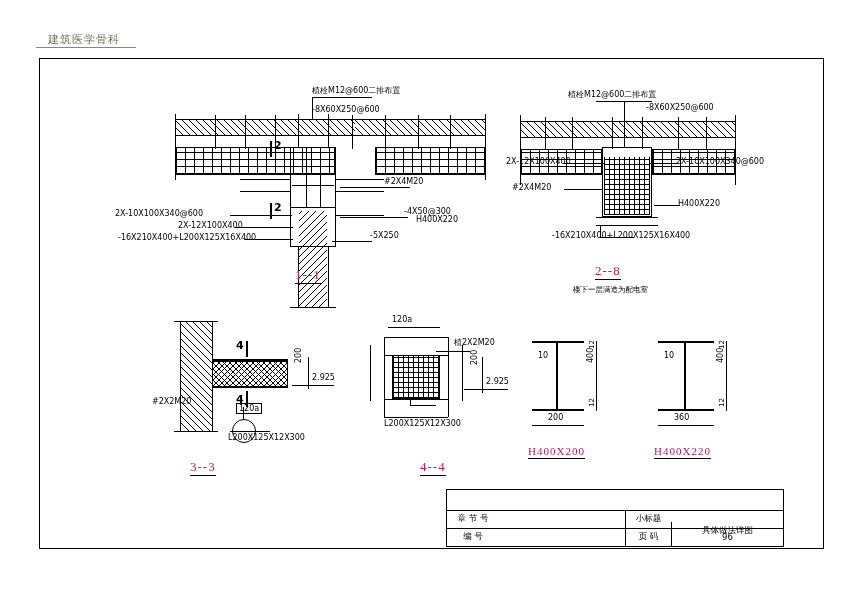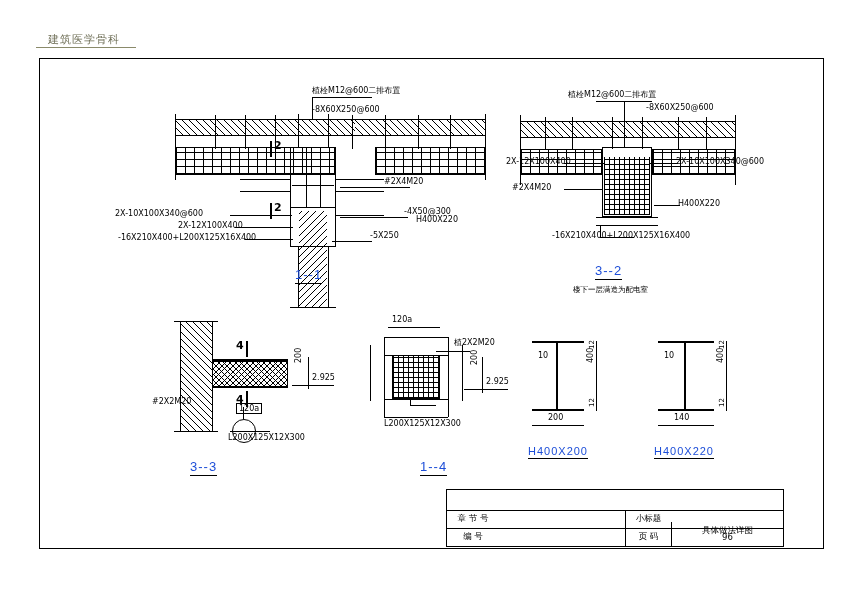--- a/index.html
+++ b/index.html
@@ -24,22 +24,22 @@
 
   
   .frame{
     position:absolute;left:39px;top:58px;width:785px;height:491px;
     border:1.4px solid #000;box-sizing:border-box;background:#fff;
   }
 
   .lbl{position:absolute;font-size:8px;color:#000;white-space:nowrap;
        font-family:"DejaVu Sans","Liberation Sans",sans-serif;}
   .lbl.cn{font-size:7.5px;}
-  .ttl{position:absolute;font-size:13px;letter-spacing:1px;color:#1d4ed8;white-space:nowrap;
-       font-family:Liberation Sans, sans-serif;}
+  .ttl{position:absolute;font-size:13px;letter-spacing:1px;color:#be185d;white-space:nowrap;
+       font-family:Liberation Serif, serif;}
   .ttl u{text-decoration:none;border-bottom:1.2px solid #000;padding-bottom:1px;}
   .num{position:absolute;font-size:11px;font-weight:bold;}
 
   .ln{position:absolute;background:#000;}
   .hl{height:1px;}
   .vl{width:1px;}
   .box2{position:absolute;border:1.6px solid #000;box-sizing:border-box;}
 
   
   .hatch45{
@@ -197,21 +197,21 @@
       <div class="ln hl" style="left:610px;top:104px;width:28px;"></div>
       <div class="lbl" style="left:636px;top:98px;">2X-10X100X340@600</div>
       <div class="ln hl" style="left:524px;top:130px;width:38px;"></div>
       <div class="lbl" style="left:472px;top:124px;">#2X4M20</div>
       <div class="ln hl" style="left:614px;top:146px;width:26px;"></div>
       <div class="lbl" style="left:638px;top:140px;">H400X220</div>
       <div class="ln hl" style="left:560px;top:178px;width:34px;"></div>
       <div class="ln vl" style="left:560px;top:166px;height:12px;"></div>
       <div class="lbl" style="left:512px;top:172px;">-16X210X400+L200X125X16X400</div>
 
-      <div class="ttl" style="left:555px;top:204px;"><u>3--2</u></div>
+      <div class="ttl" style="left:555px;top:204px;"><u>2--8</u></div>
       <div class="lbl cn" style="left:533px;top:226px;">楼下一层满造为配电室</div>
     </div>
 
     <div>
       <div class="ln vl" style="left:140px;top:262px;height:110px;"></div>
       <div class="ln vl" style="left:172px;top:262px;height:110px;"></div>
       <div class="hatch45" style="position:absolute;left:140.5px;top:262px;width:31px;height:110px;"></div>
       <div class="ln hl" style="left:134px;top:262px;width:44px;"></div>
       <div class="ln hl" style="left:134px;top:372px;width:44px;"></div>
 
@@ -259,21 +259,21 @@
 
       <div class="ln vl" style="left:442px;top:298px;height:36px;"></div>
       <div class="lbl" style="left:430px;top:306px;transform:rotate(-90deg);transform-origin:left top;">200</div>
       <div class="ln hl" style="left:424px;top:330px;width:44px;"></div>
       <div class="lbl" style="left:446px;top:318px;">2.925</div>
 
       <div class="ln hl" style="left:370px;top:346px;width:26px;"></div>
       <div class="ln vl" style="left:370px;top:340px;height:6px;"></div>
       <div class="lbl" style="left:344px;top:360px;">L200X125X12X300</div>
 
-      <div class="ttl" style="left:380px;top:400px;"><u>1--4</u></div>
+      <div class="ttl" style="left:380px;top:400px;"><u>4--4</u></div>
     </div>
 
     <div>
       <div class="ln hl" style="left:492px;top:282px;width:52px;background:#000;height:2px;"></div>
       <div class="ln vl" style="left:516px;top:282px;height:68px;background:#000;width:2px;"></div>
       <div class="ln hl" style="left:492px;top:350px;width:52px;background:#000;height:2px;"></div>
       <div class="lbl" style="left:498px;top:292px;">10</div>
       <div class="ln vl" style="left:556px;top:282px;height:70px;"></div>
       <div class="lbl" style="left:546px;top:304px;transform:rotate(-90deg);transform-origin:left top;">400</div>
       <div class="ln hl" style="left:492px;top:366px;width:52px;"></div>
@@ -284,21 +284,21 @@
     </div>
 
     <div>
       <div class="ln hl" style="left:618px;top:282px;width:56px;background:#000;height:2px;"></div>
       <div class="ln vl" style="left:644px;top:282px;height:68px;background:#000;width:2px;"></div>
       <div class="ln hl" style="left:618px;top:350px;width:56px;background:#000;height:2px;"></div>
       <div class="lbl" style="left:624px;top:292px;">10</div>
       <div class="ln vl" style="left:686px;top:282px;height:70px;"></div>
       <div class="lbl" style="left:676px;top:304px;transform:rotate(-90deg);transform-origin:left top;">400</div>
       <div class="ln hl" style="left:618px;top:366px;width:56px;"></div>
-      <div class="lbl" style="left:634px;top:354px;">140</div>
+      <div class="lbl" style="left:634px;top:354px;">360</div>
       <div class="lbl" style="left:678px;top:290px;transform:rotate(-90deg);transform-origin:left top;font-size:7px;">12</div>
       <div class="lbl" style="left:678px;top:348px;transform:rotate(-90deg);transform-origin:left top;font-size:7px;">12</div>
       <div class="ttl" style="left:614px;top:386px;font-size:11px;"><u>H400X220</u></div>
     </div>
 
     <div class="tblock">
 
       <div class="ln hl" style="left:0;top:20px;width:100%;"></div>
       <div class="tcell" style="left:0;top:20px;width:52px;height:18px;">章 节 号</div>
       <div class="tcell bl" style="left:178px;top:20px;width:46px;height:18px;">小标题</div>

